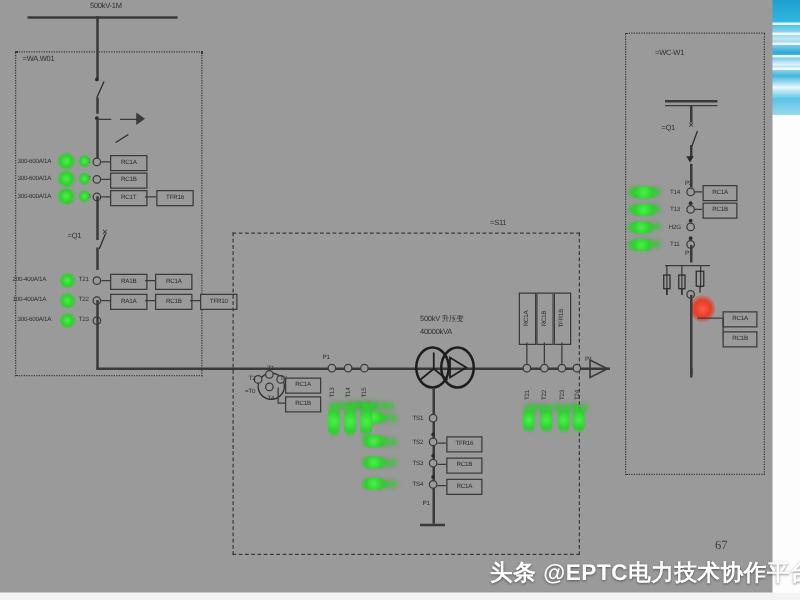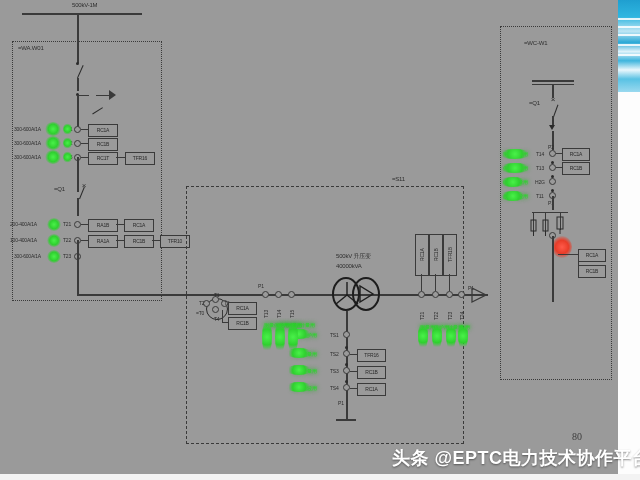--- a/index.html
+++ b/index.html
@@ -465,16 +465,16 @@
   <div class="redblob" style="left:552px;top:236px;width:20px;height:22px;"></div>
 
   <div class="ln vln2" style="left:552px;top:236px;height:66px;"></div>
   <div class="ln hln" style="left:558px;top:254px;width:20px;"></div>
   <div class="box" style="left:578px;top:249px;width:26px;height:11px;">RC1A</div>
   <div class="ln vln" style="left:578px;top:254px;height:16px;"></div>
   <div class="box" style="left:578px;top:265px;width:26px;height:11px;">RC1B</div>
 
   <div class="ln vln2" style="left:552px;top:294px;height:6px;"></div>
 
-  <div id="pageno">80</div>
+  <div id="pageno">67</div>
   <div id="watermark">头条 @EPTC电力技术协作平台</div>
 
 </div>
 
 </body></html>

